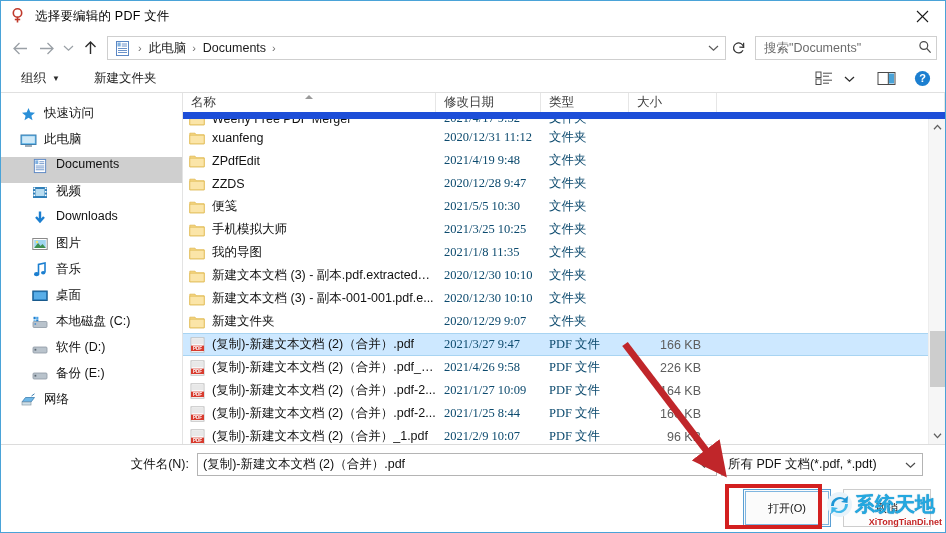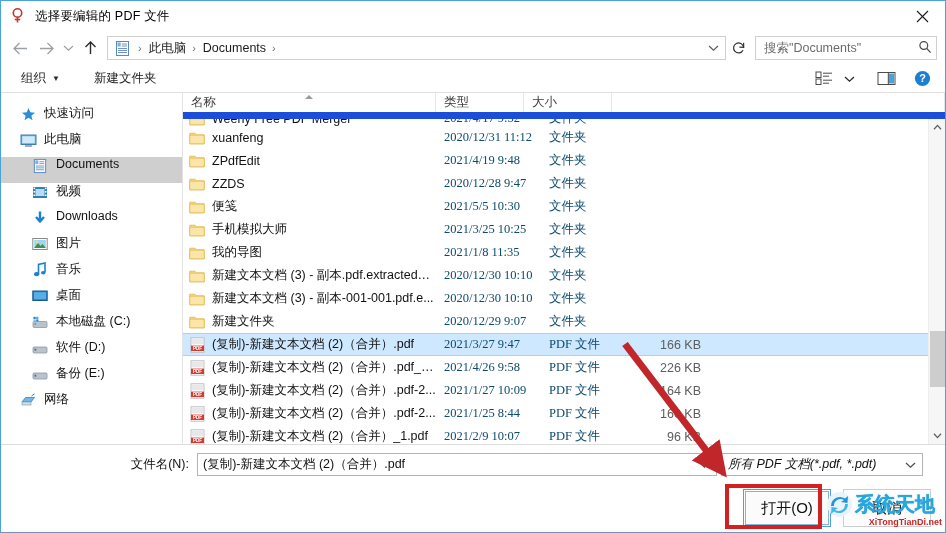--- a/index.html
+++ b/index.html
@@ -274,33 +274,33 @@
     padding: 0 2px 0 5px;
     font-size: 12.5px;
   }
   #filename-input .fn-val { flex: 1 1 auto; color: #111; overflow: hidden; white-space: nowrap;}
   #filename-input .fn-caret { color: #4a4a4a; padding: 0 4px; }
   #filetype-select {
     width: 202px; height: 23px; margin-left: 4px;
     border: 1px solid #b4b4b4; background: #fff;
     display: flex; align-items: center;
     padding: 0 2px 0 6px;
-    font-size: 12.5px; color: #111; font-style: italic;
+    font-size: 12.5px; color: #111;
   }
   #filetype-select .ft-val { flex: 1 1 auto; overflow: hidden; white-space: nowrap; }
   #filetype-select .ft-caret { color: #4a4a4a; padding: 0 4px; }
 
   #buttons-row {
     position: absolute; right: 14px; top: 44px;
     display: flex; align-items: center;
   }
   .dlgbtn {
     width: 88px; height: 38px;
     display: flex; align-items: center; justify-content: center;
-    font-size: 15px; color: #111;
+    font-size: 11px; color: #111;
     background: #fdfdfd;
     border: 1px solid #cdcdcd;
   }
   .dlgbtn.default {
     border: 1px solid #5a9fd4;
     outline: 1px solid #7fb6e0;
     outline-offset: -3px;
     background: #fbfbfb;
   }
   #open-btn { margin-right: 12px; }
@@ -609,20 +609,23 @@
         <span class="si-label">网络</span>
       </div>
     </div>
 
     <div id="filepane">
 
       <div id="colheader">
         <div class="col col-name sorted">
           <span>名称</span>
         </div>
+        <div class="col col-date">
+          <span>修改日期</span>
+        </div>
         <div class="col col-type">
           <span>类型</span>
         </div>
         <div class="col col-size">
           <span>大小</span>
         </div>
         <div class="col col-rest"></div>
       </div>
 
       <div id="rows">

